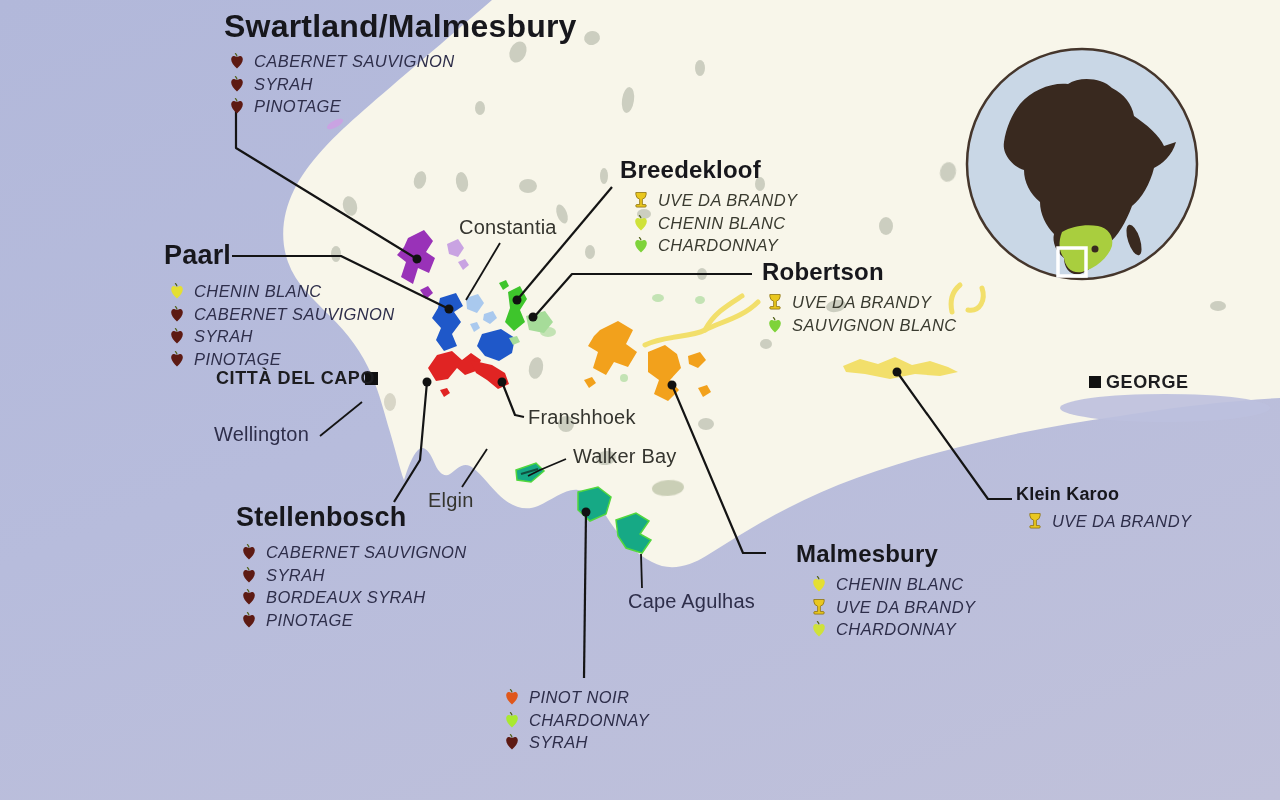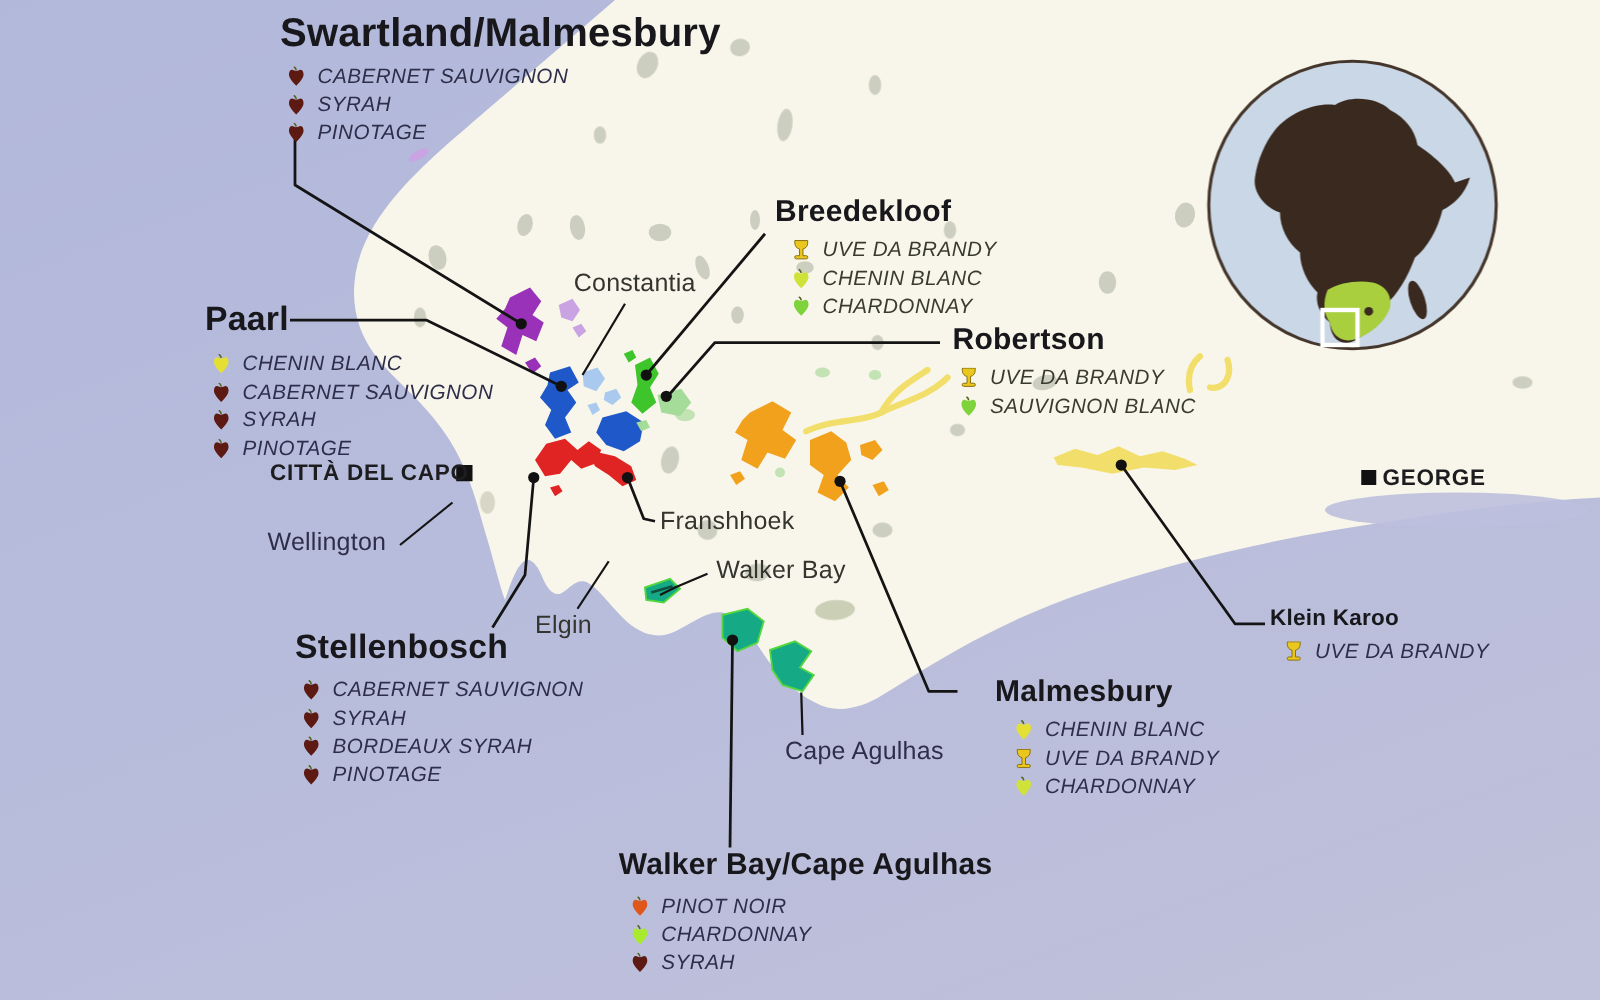--- a/index.html
+++ b/index.html
@@ -358,21 +358,20 @@
       <li>
           <svg class="vicon">
             <use href="#goblet"></use>
           </svg>
           <span>UVE DA BRANDY</span>
         </li>
     </ul>
   </div>
 
   <div class="region on-sea" style="left:495px;top:678px;">
-    <h2>Walker Bay/Cape Agulhas</h2>
     <ul class="vlist" style="margin-top:11px;margin-left:10px;">
       <li>
           <svg class="vicon c-orange">
             <use href="#grape"></use>
           </svg>
           <span>PINOT NOIR</span>
         </li>
       <li>
           <svg class="vicon c-chart">
             <use href="#grape"></use>

